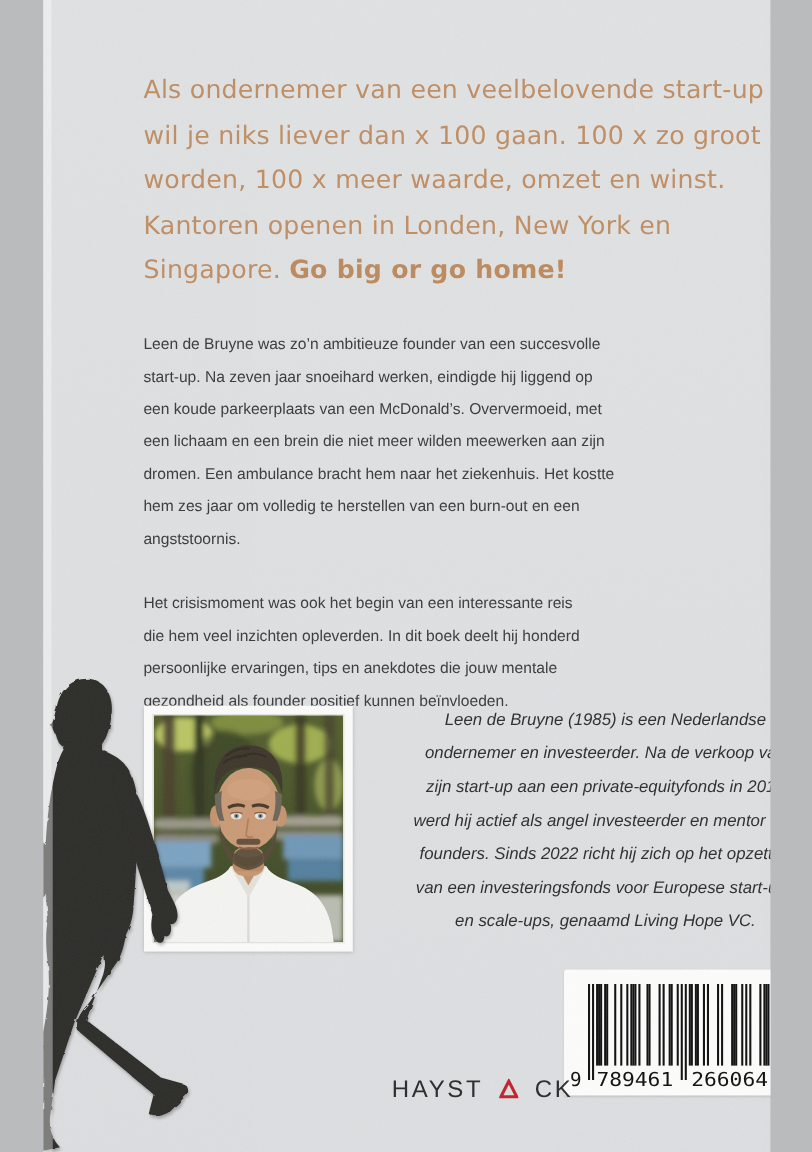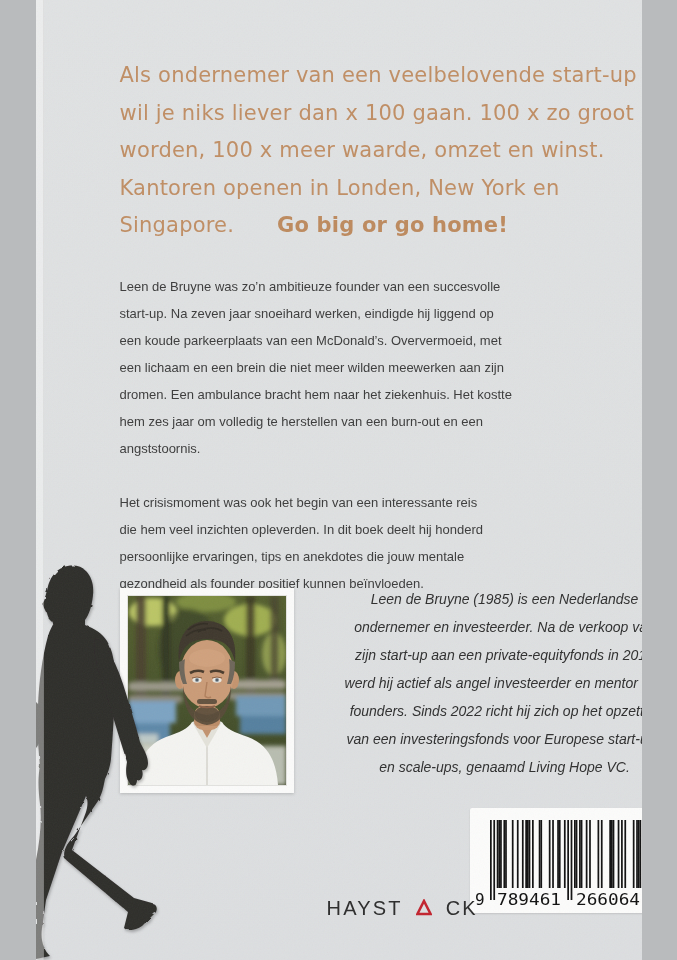--- a/index.html
+++ b/index.html
@@ -18,21 +18,21 @@
     z-index:5; pointer-events:none;
   }
   .grain { position:absolute; inset:0; z-index:6; opacity:.05; pointer-events:none; }
 
   .headline {
     position:absolute; left:84px; top:57px; width:575px;
     font-family:"DejaVu Sans", sans-serif;
     font-size:21px; line-height:37.5px; letter-spacing:.2px;
     color:#c08e64; white-space:pre-line; z-index:2;
   }
-  .headline strong { font-weight:700; color:#bd8a5e;margin-left:36px; }
+  .headline strong { font-weight:700; color:#bd8a5e; }
 
   .bodytext {
     position:absolute; left:84px; top:246px; width:565px;
     font-size:13px; line-height:27px; color:#3c3c3c;
     white-space:pre-line; z-index:2;
   }
   .bodytext p + p { }
 
   .photo-frame {
     position:absolute; left:84px; top:588px; width:174px; height:205px;

